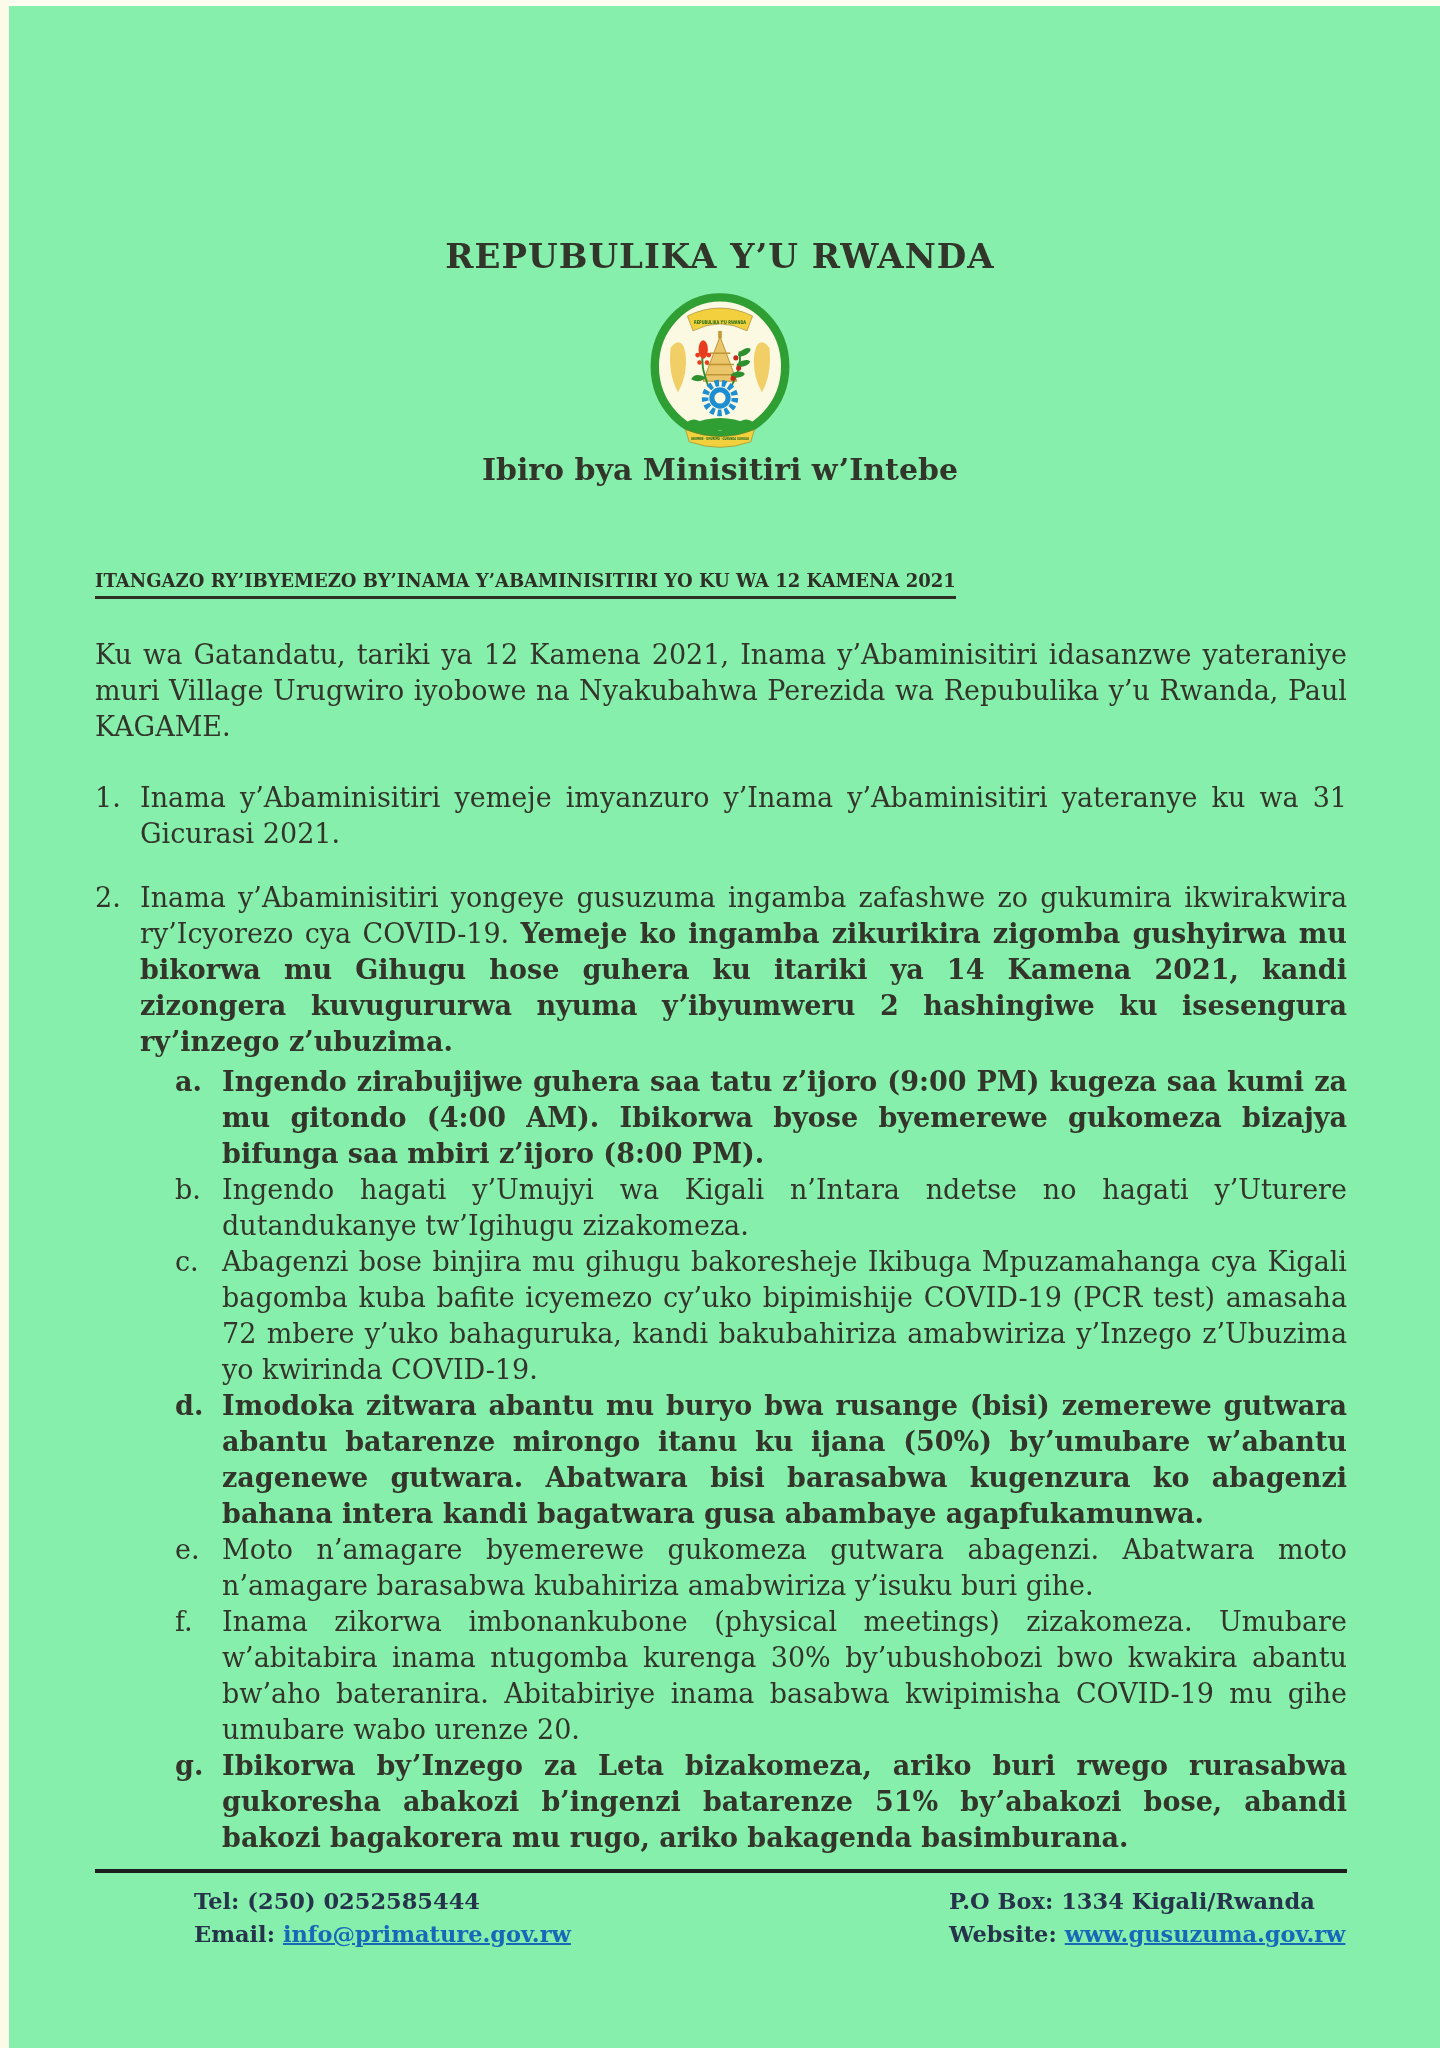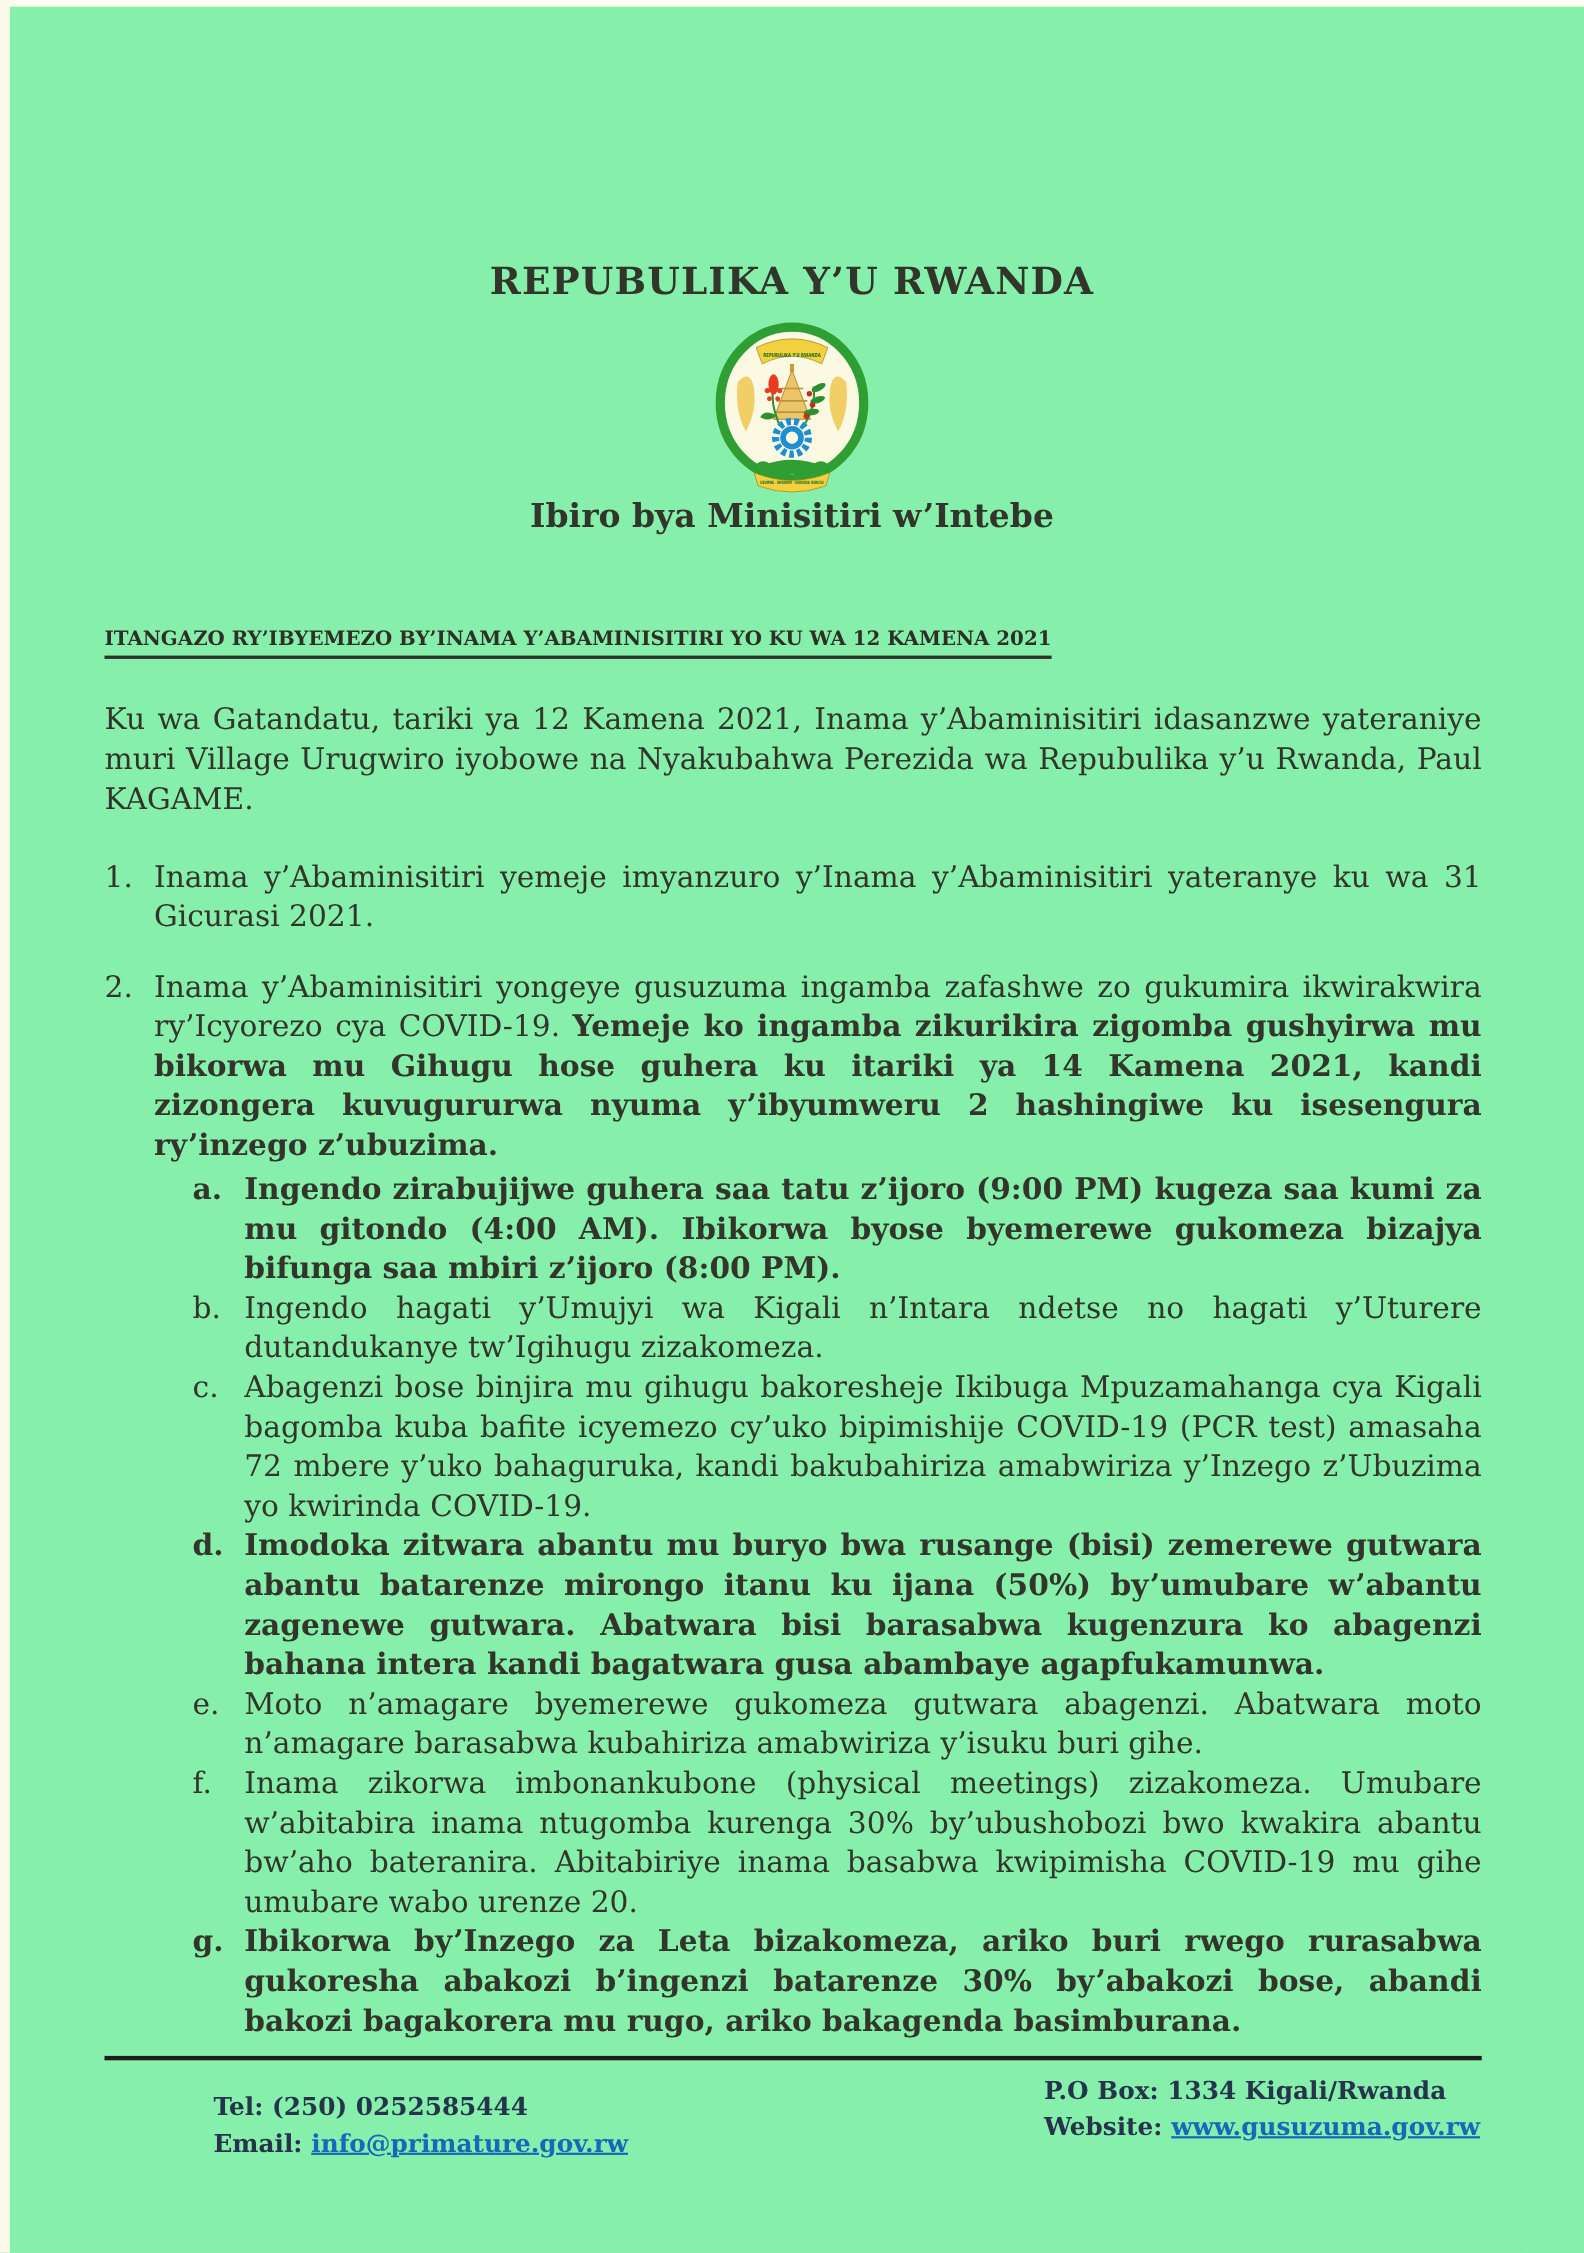--- a/index.html
+++ b/index.html
@@ -53,21 +53,21 @@
   .sub-item { display:flex; }
   .sub-item .letter { flex:0 0 47px; }
   .sub-item .txt { flex:1; text-align:justify; }
   .bold { font-weight:bold; }
   .footer {
     position:absolute; top:1869px; left:95px; width:1252px; height:140px;
     border-top:4px solid #1d1d1d;
   }
   .footer-col { position:absolute; top:12px; font-size:22.5px; font-weight:bold;
     color:#25344b; line-height:33px; }
-  .footer-left  { left:99px;margin-top:15px; }
+  .footer-left  { left:99px; }
   .footer-right { left:854px; }
   .footer-label { margin-right:8px; }
   a.doc-link, .doc-link {
     color:#1668b8; text-decoration:underline; cursor:pointer;
     text-decoration-thickness:2px;
   }
 </style>
 </head>
 <body>
 
@@ -162,21 +162,21 @@
     <div class="sub-item">
       <span class="letter">e.</span>
       <span class="txt">Moto n’amagare byemerewe gukomeza gutwara abagenzi. Abatwara moto n’amagare barasabwa kubahiriza amabwiriza y’isuku buri gihe.</span>
     </div>
     <div class="sub-item">
       <span class="letter">f.</span>
       <span class="txt">Inama zikorwa imbonankubone (physical meetings) zizakomeza. Umubare w’abitabira inama ntugomba kurenga 30% by’ubushobozi bwo kwakira abantu bw’aho bateranira. Abitabiriye inama basabwa kwipimisha COVID-19 mu gihe umubare wabo urenze 20.</span>
     </div>
     <div class="sub-item bold">
       <span class="letter">g.</span>
-      <span class="txt">Ibikorwa by’Inzego za Leta bizakomeza, ariko buri rwego rurasabwa gukoresha abakozi b’ingenzi batarenze 30% by’abakozi bose, abandi bakozi bagakorera mu rugo, ariko bakagenda basimburana.</span>
+      <span class="txt">Ibikorwa by’Inzego za Leta bizakomeza, ariko buri rwego rurasabwa gukoresha abakozi b’ingenzi batarenze 51% by’abakozi bose, abandi bakozi bagakorera mu rugo, ariko bakagenda basimburana.</span>
     </div>
   </div>
 
   <div class="footer">
     <div class="footer-col footer-left">
       <div>
         <span class="footer-label">Tel:</span><span>(250) 0252585444</span>
       </div>
       <div>
         <span class="footer-label">Email:</span><a class="doc-link">info@primature.gov.rw</a>

